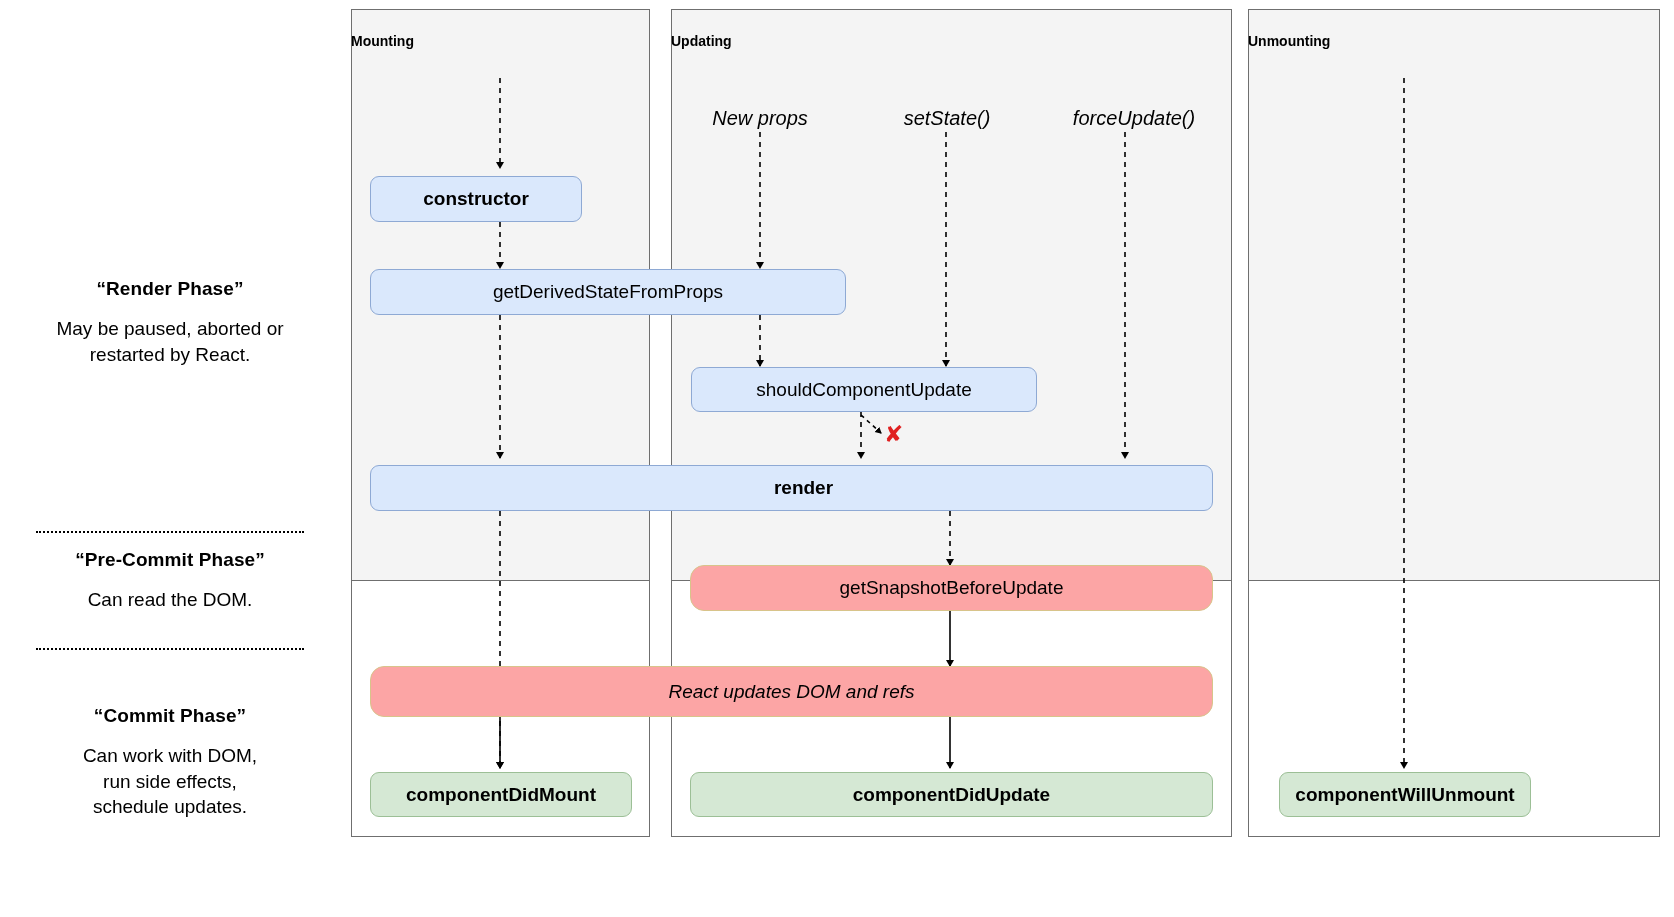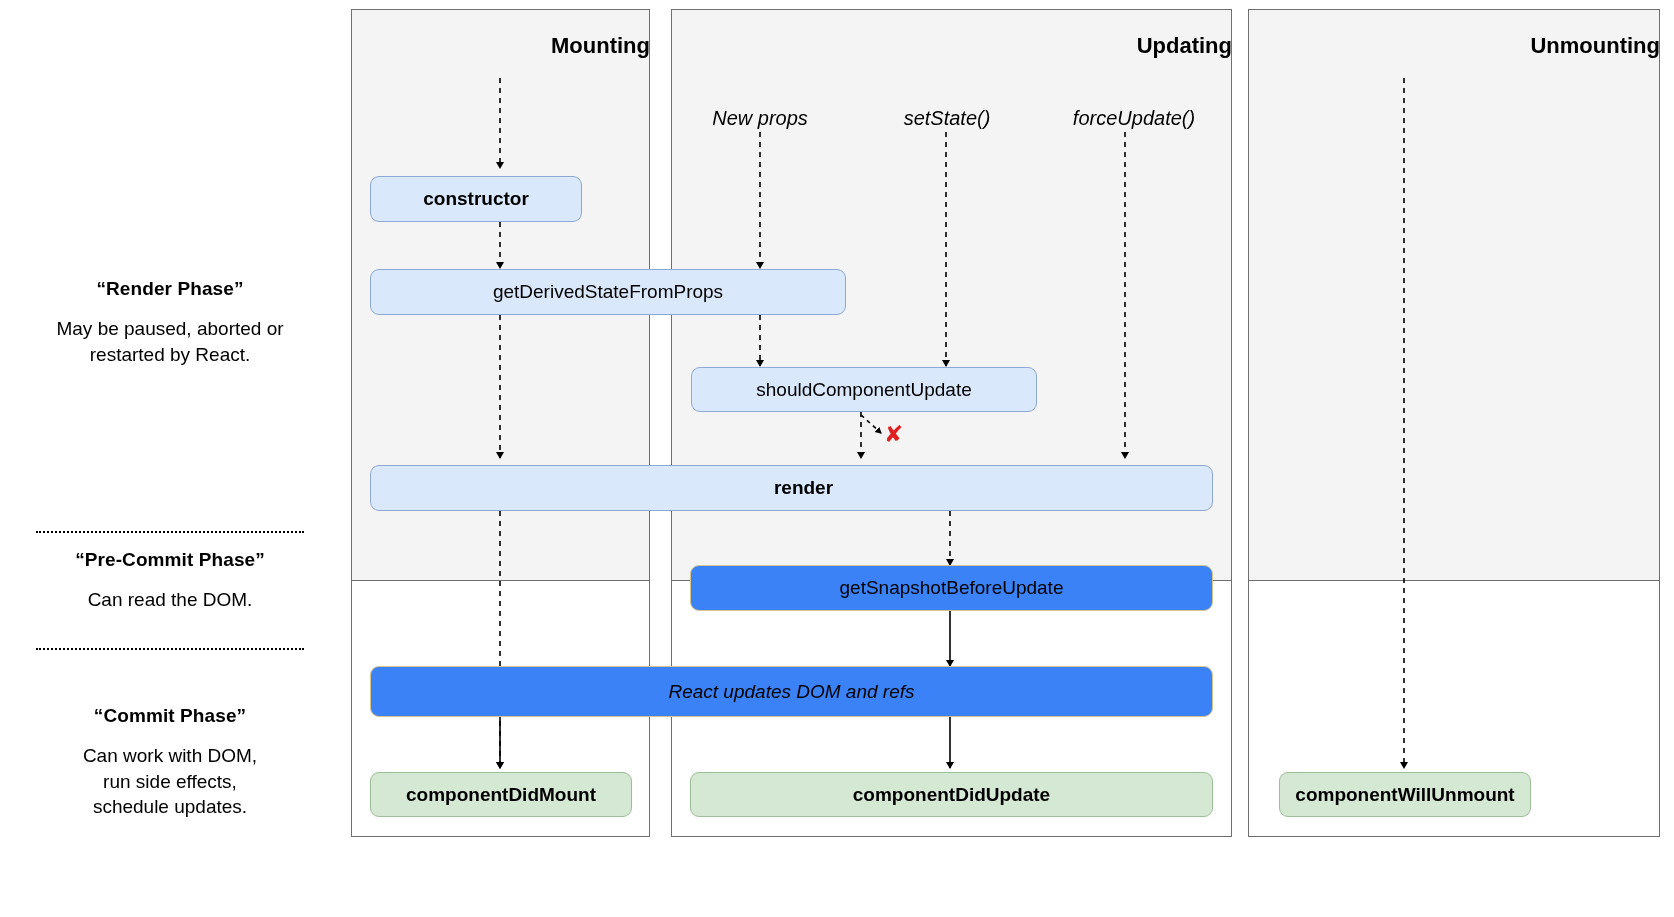--- a/index.html
+++ b/index.html
@@ -50,38 +50,38 @@
     border: 1px solid #6f6f6f;
     background: transparent;
   }
   .col-top {            
     position: absolute;
     background: #f4f4f4;
     border: 1px solid #6f6f6f;
   }
   .col-title {
     position: absolute;
-    text-align: right;
+    text-align: left;
     font-weight: bold;
-    font-size: 22px;
+    font-size: 14px;
   }
 
   
   .node {
     position: absolute;
     border-radius: 9px;
     border: 1px solid;
     display: flex;
     align-items: center;
     justify-content: center;
     font-size: 19px;
     white-space: nowrap;
   }
   .node.blue   { background: #dae8fc; border-color: #8ea9d4; }
-  .node.yellow { background: #3b82f6; border-color: #d8c48a; }
+  .node.yellow { background: #fca5a5; border-color: #d8c48a; border-radius: 14px; }
   .node.green  { background: #d5e8d4; border-color: #9cbf96; }
   .node.bold   { font-weight: bold; }
   .node.italic { font-style: italic; }
 
   
   .trigger {
     position: absolute;
     font-style: italic;
     font-size: 20px;
     text-align: center;

